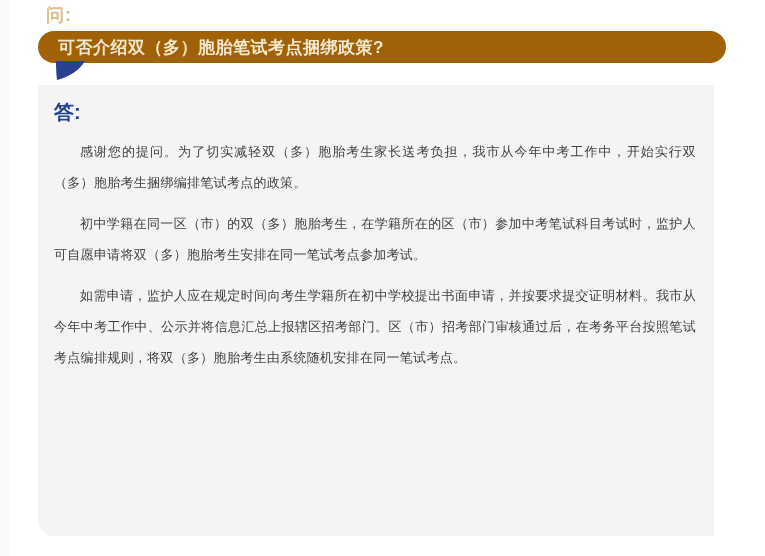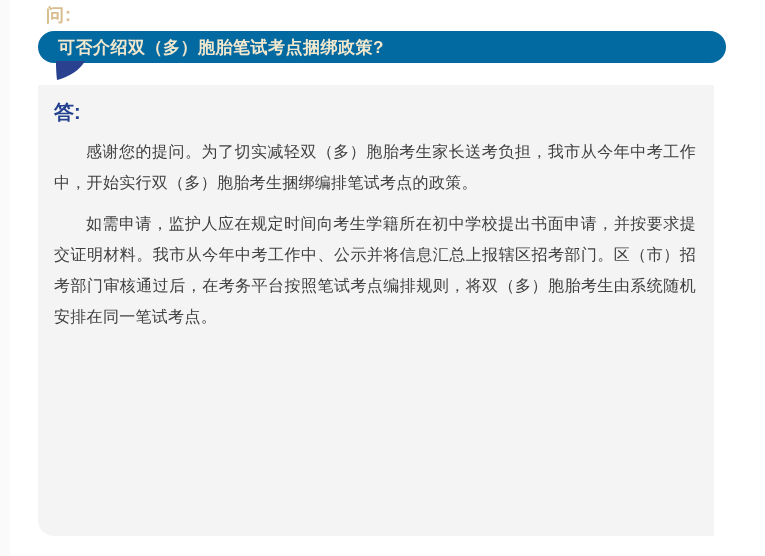--- a/index.html
+++ b/index.html
@@ -22,21 +22,21 @@
     left: 46px; top: 3px;
     font-size: 18px;
     font-weight: bold;
     color: #d9bd8e;
     letter-spacing: 1px;
   }
   .q-bubble {
     position: absolute;
     left: 38px; top: 31px;
     width: 688px; height: 32px;
-    background: #0369a1;
+    background: #a16207;
     border-radius: 16px;
     display: flex;
     align-items: center;
     padding-left: 20px;
     box-sizing: border-box;
   }
   .q-bubble-text {
     color: #f2e8cd;
     font-size: 17px;
     font-weight: bold;
@@ -58,21 +58,21 @@
     padding: 14px 18px 0 16px;
   }
   .a-label {
     margin: 0 0 10px 0;
     color: #24418f;
     font-size: 20px;
     font-weight: bold;
   }
   .a-card p {
     margin: 0 0 10px 0;
-    font-size: 16px;
+    font-size: 13px;
     line-height: 31px;
     color: #404040;
     text-indent: 2em;
     text-align: justify;
     letter-spacing: 0.3px;
   }
 </style>
 </head>
 <body>
 
@@ -84,14 +84,15 @@
   <span class="q-bubble-text">可否介绍双（多）胞胎笔试考点捆绑政策?</span>
 </div>
 
 <svg class="q-tail" viewBox="0 0 30 20" aria-hidden="true">
   <path d="M1,0 H30 C25,9 14,16 2,19 C1.2,13 1,6 1,0 Z" fill="#2a4190"></path>
 </svg>
 
 <div class="a-card">
   <div class="a-label">答:</div>
   <p>感谢您的提问。为了切实减轻双（多）胞胎考生家长送考负担，我市从今年中考工作中，开始实行双（多）胞胎考生捆绑编排笔试考点的政策。</p>
+  <p>初中学籍在同一区（市）的双（多）胞胎考生，在学籍所在的区（市）参加中考笔试科目考试时，监护人可自愿申请将双（多）胞胎考生安排在同一笔试考点参加考试。</p>
   <p>如需申请，监护人应在规定时间向考生学籍所在初中学校提出书面申请，并按要求提交证明材料。我市从今年中考工作中、公示并将信息汇总上报辖区招考部门。区（市）招考部门审核通过后，在考务平台按照笔试考点编排规则，将双（多）胞胎考生由系统随机安排在同一笔试考点。</p>
 </div>
 
 </body></html>

